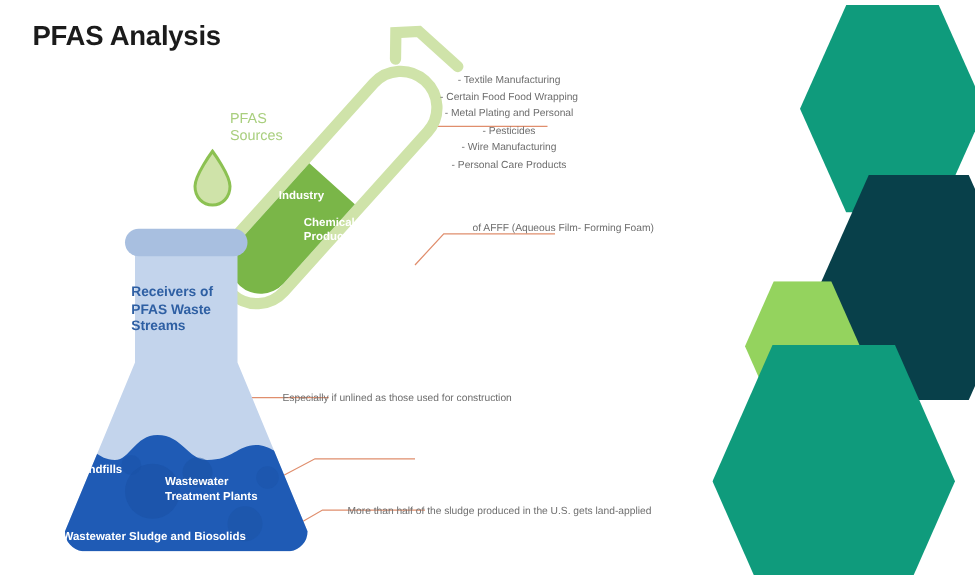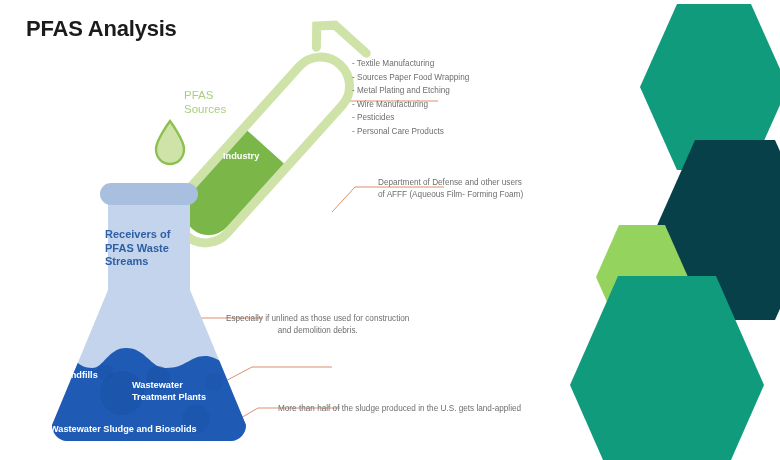--- a/index.html
+++ b/index.html
@@ -54,20 +54,21 @@
   }
   .anno .row { display: block; }
 
   .bullets {
     position: absolute;
     left: 352px;
     top: 57px;
     font-size: 8.2px;
     line-height: 13.6px;
     color: #6e6e6e;
+    text-align: center;
   }
   .bullets .row { display: block; white-space: nowrap; }
 
   
   .shape-label {
     position: absolute;
     text-align: left;
     white-space: pre;
     pointer-events: none;
   }
@@ -175,51 +176,51 @@
     </g>
   </svg>
 
   <div id="page-title">PFAS Analysis</div>
 
   <div class="shape-label tube-title" style="left:184px; top:88px; width:82px;">PFAS
 Sources</div>
 
   <div class="shape-label tube-item" style="left:223px; top:151px; width:68px;">Industry</div>
 
+  <div class="shape-label tube-item" style="left:243px; top:173px; width:82px;">Chemical
+Producers</div>
 
   <div class="shape-label tube-item" style="left:287px; top:212px; width:46px;">AFFF</div>
 
   <div class="shape-label flask-title" style="left:105px; top:228px; width:88px;">Receivers of
 PFAS Waste
 Streams</div>
 
   <div class="shape-label flask-item" style="left:60px; top:370px; width:80px;">Landfills</div>
 
   <div class="shape-label flask-item" style="left:50px; top:424px; width:200px;">Wastewater Sludge and Biosolids</div>
 
   <div class="shape-label flask-item" style="left:132px; top:380px; width:116px;">Wastewater
 Treatment Plants</div>
 
   <div class="bullets">
     <span class="row">- Textile Manufacturing</span>
-    <span class="row">- Sources Paper Food Wrapping</span>
-    <span class="row">- Metal Plating and Etching</span>
+    <span class="row">- Certain Food Food Wrapping</span>
+    <span class="row">- Metal Plating and Personal</span>
+    <span class="row">- Pesticides</span>
     <span class="row">- Wire Manufacturing</span>
-    <span class="row">- Pesticides</span>
     <span class="row">- Personal Care Products</span>
   </div>
 
   <div class="anno" style="left:378px; top:177px;">
-    <span class="row">Department of Defense and other users</span>
     <span class="row">of AFFF (Aqueous Film- Forming Foam)</span>
   </div>
 
   <div class="anno" style="left:226px; top:313px;text-align:center;">
     <span class="row">Especially if unlined as those used for construction</span>
-    <span class="row">and demolition debris.</span>
   </div>
 
 
   <div class="anno" style="left:278px; top:403px;">
     <span class="row">More than half of the sludge produced in the U.S. gets land-applied</span>
   </div>
 
 </div>
 
 </body></html>

